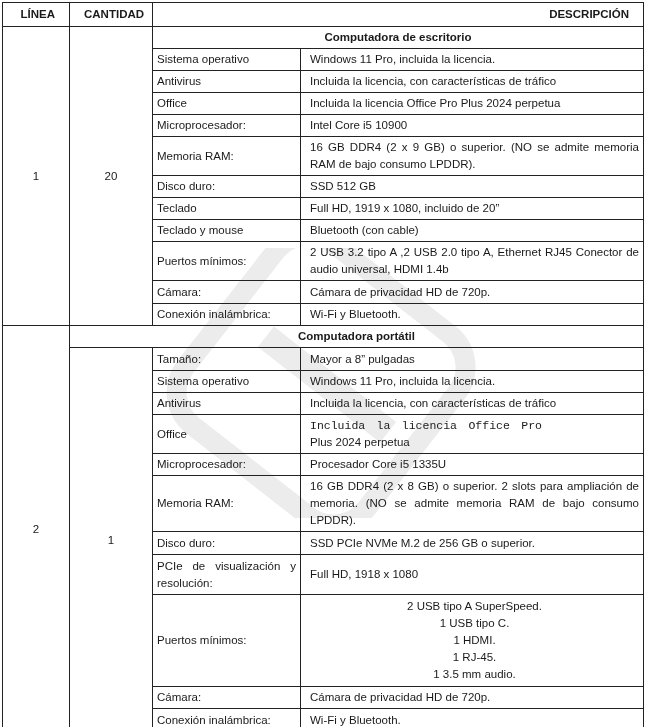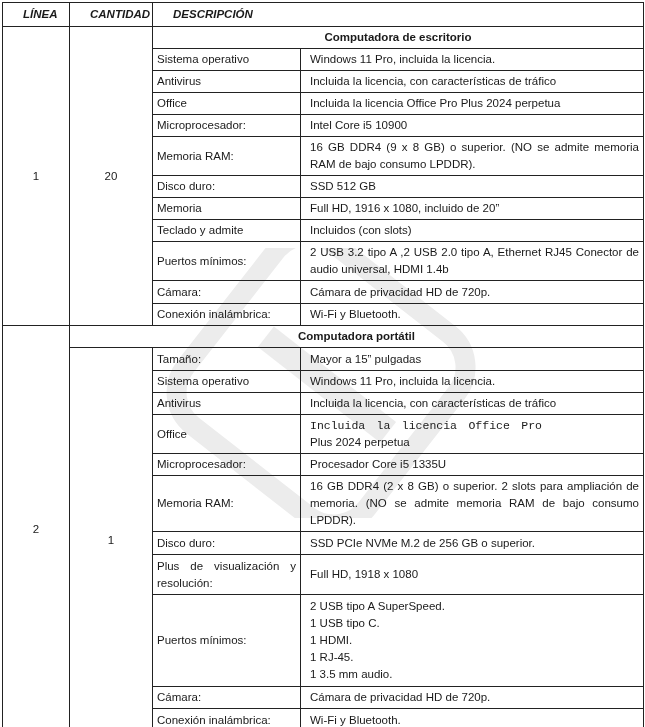--- a/index.html
+++ b/index.html
@@ -29,25 +29,25 @@
   td, th {
     border: 1px solid #222222;
     font-size: 11.5px;
     line-height: 17px;
     vertical-align: middle;
     padding: 2px 4px;
     font-weight: normal;
     overflow: hidden;
     background: transparent;
   }
-  th { font-weight: bold; text-align: left; padding: 2px 20px; font-style: italic; }
+  th { font-weight: bold; text-align: right; padding: 2px 14px; }
   .c  { text-align: center; }
   .b  { font-weight: bold; }
   .j  { text-align: justify; }
-  .pre { white-space: pre-line; }
+  .pre { white-space: pre-line; text-align: center; }
   .wide { word-spacing: 4.5px; font-family: Liberation Mono, monospace; }
   .vcell { padding-left: 9px; margin-left: 20px; }
 </style>
 </head>
 <body>
 
 <svg class="watermark" width="380" height="270" viewBox="0 0 380 270">
   <g transform="rotate(38 185 135)" stroke="#ececec" fill="none">
     <rect x="65" y="20" width="230" height="230" rx="42" stroke-width="20"></rect>
     <path d="M110 135 h155" stroke-width="26"></path>
@@ -85,33 +85,33 @@
   <tr style="height:22px">
     <td class="j">Office</td>
     <td class="j vcell">Incluida la licencia Office Pro Plus 2024 perpetua</td>
   </tr>
   <tr style="height:22px">
     <td class="j">Microprocesador:</td>
     <td class="j vcell">Intel Core i5 10900</td>
   </tr>
   <tr style="height:37px">
     <td class="j">Memoria RAM:</td>
-    <td class="j vcell">16 GB DDR4 (9 x 8 GB) o superior. (NO se admite memoria RAM de bajo consumo LPDDR).</td>
+    <td class="j vcell">16 GB DDR4 (2 x 9 GB) o superior. (NO se admite memoria RAM de bajo consumo LPDDR).</td>
   </tr>
   <tr style="height:22px">
     <td class="j">Disco duro:</td>
     <td class="j vcell">SSD 512 GB</td>
   </tr>
   <tr style="height:22px">
-    <td class="j">Memoria</td>
-    <td class="j vcell">Full HD, 1916 x 1080, incluido de 20”</td>
+    <td class="j">Teclado</td>
+    <td class="j vcell">Full HD, 1919 x 1080, incluido de 20”</td>
   </tr>
   <tr style="height:22px">
-    <td class="j">Teclado y admite</td>
-    <td class="j vcell">Incluidos (con slots)</td>
+    <td class="j">Teclado y mouse</td>
+    <td class="j vcell">Bluetooth (con cable)</td>
   </tr>
   <tr style="height:39px">
     <td class="j">Puertos mínimos:</td>
     <td class="j vcell">2 USB 3.2  tipo A ,2 USB 2.0 tipo A, Ethernet RJ45 Conector de audio universal, HDMI 1.4b</td>
   </tr>
   <tr style="height:23px">
     <td class="j">Cámara:</td>
     <td class="j vcell">Cámara de privacidad HD de 720p.</td>
   </tr>
   <tr style="height:22px">
@@ -119,21 +119,21 @@
     <td class="j vcell">Wi-Fi y Bluetooth.</td>
   </tr>
 
   <tr style="height:22px">
     <td rowspan="12" class="c">2</td>
     <td colspan="3" class="c b">Computadora portátil</td>
   </tr>
   <tr style="height:23px">
     <td rowspan="11" class="c">1</td>
     <td class="j">Tamaño:</td>
-    <td class="j vcell">Mayor a 15” pulgadas</td>
+    <td class="j vcell">Mayor a 8” pulgadas</td>
   </tr>
   <tr style="height:22px">
     <td class="j">Sistema operativo</td>
     <td class="j vcell">Windows 11 Pro, incluida la licencia.</td>
   </tr>
   <tr style="height:22px">
     <td class="j">Antivirus</td>
     <td class="j vcell">Incluida la licencia, con características de tráfico</td>
   </tr>
   <tr style="height:38px">
@@ -149,21 +149,21 @@
   </tr>
   <tr style="height:55px">
     <td class="j">Memoria RAM:</td>
     <td class="j vcell">16 GB DDR4 (2 x 8 GB) o superior. 2 slots para ampliación de memoria. (NO se admite memoria RAM de bajo consumo LPDDR).</td>
   </tr>
   <tr style="height:23px">
     <td class="j">Disco duro:</td>
     <td class="j vcell">SSD PCIe NVMe M.2 de 256 GB o superior.</td>
   </tr>
   <tr style="height:40px">
-    <td class="j">Plus de visualización y resolución:</td>
+    <td class="j">PCIe de visualización y resolución:</td>
     <td class="j vcell">Full HD, 1918 x 1080</td>
   </tr>
   <tr style="height:92px">
     <td class="j">Puertos mínimos:</td>
     <td class="pre vcell">2  USB tipo A SuperSpeed.
 1  USB tipo C.
 1  HDMI.
 1  RJ-45.
 1  3.5 mm audio.</td>
   </tr>

